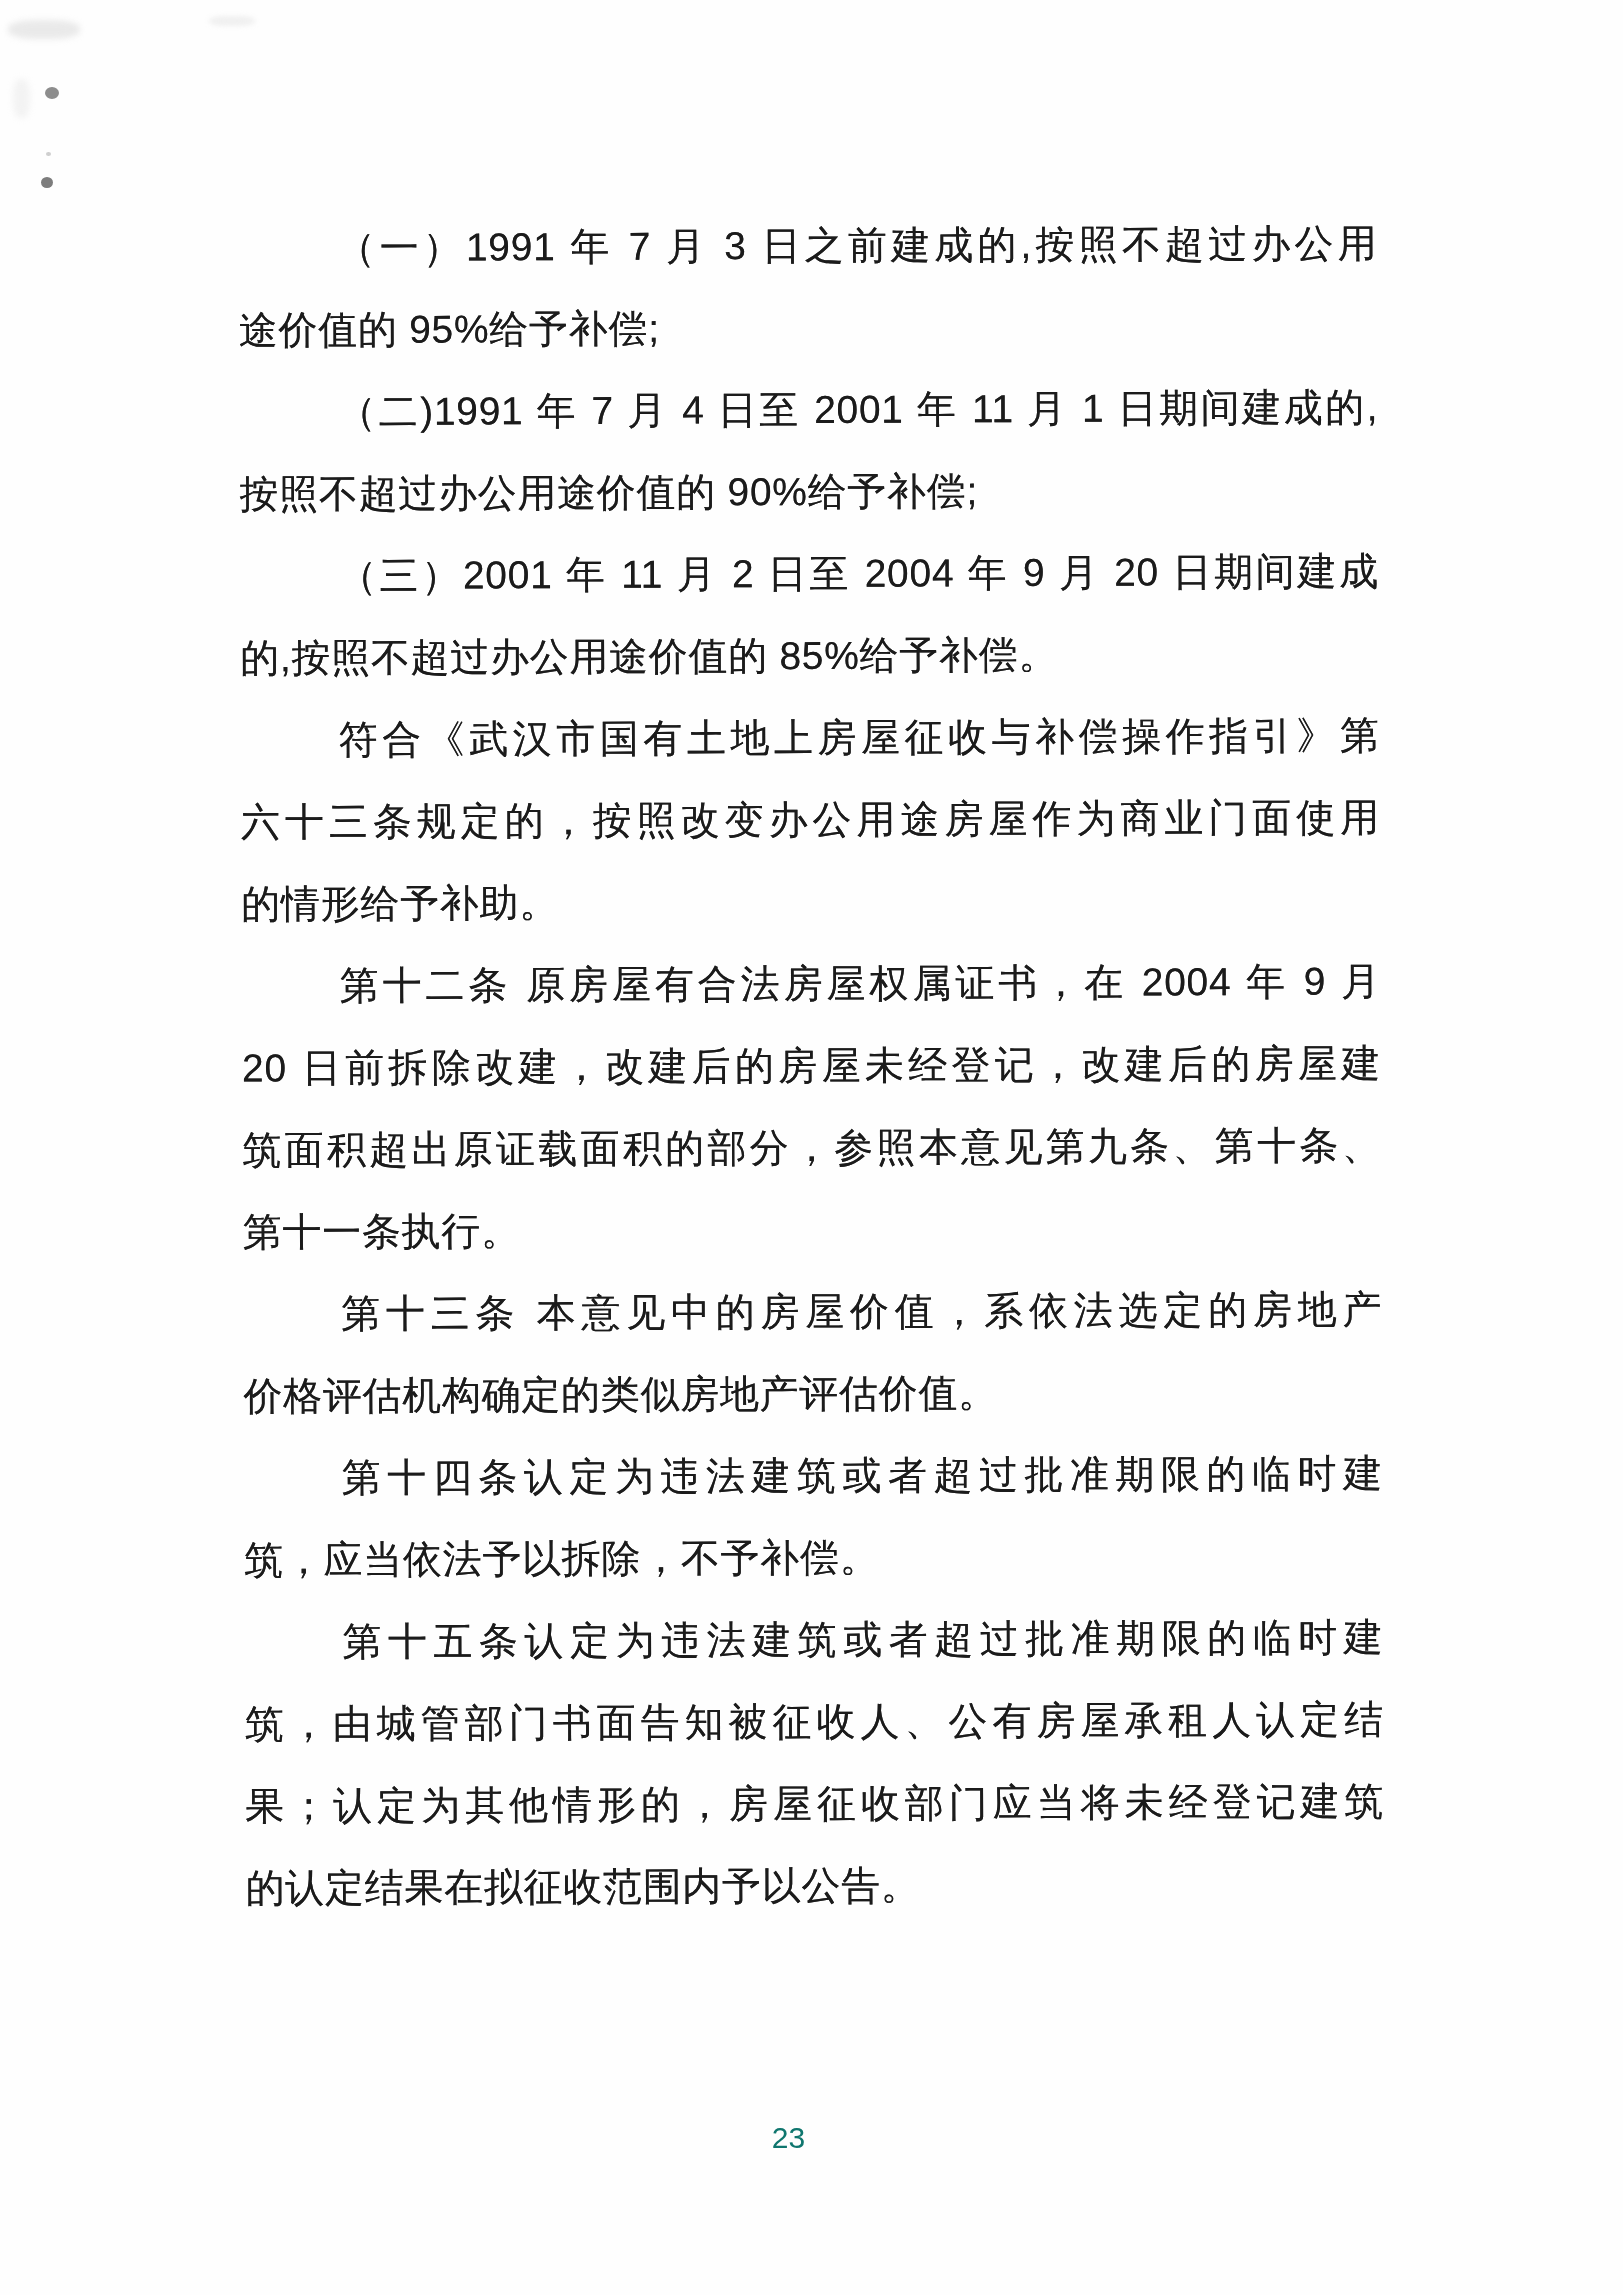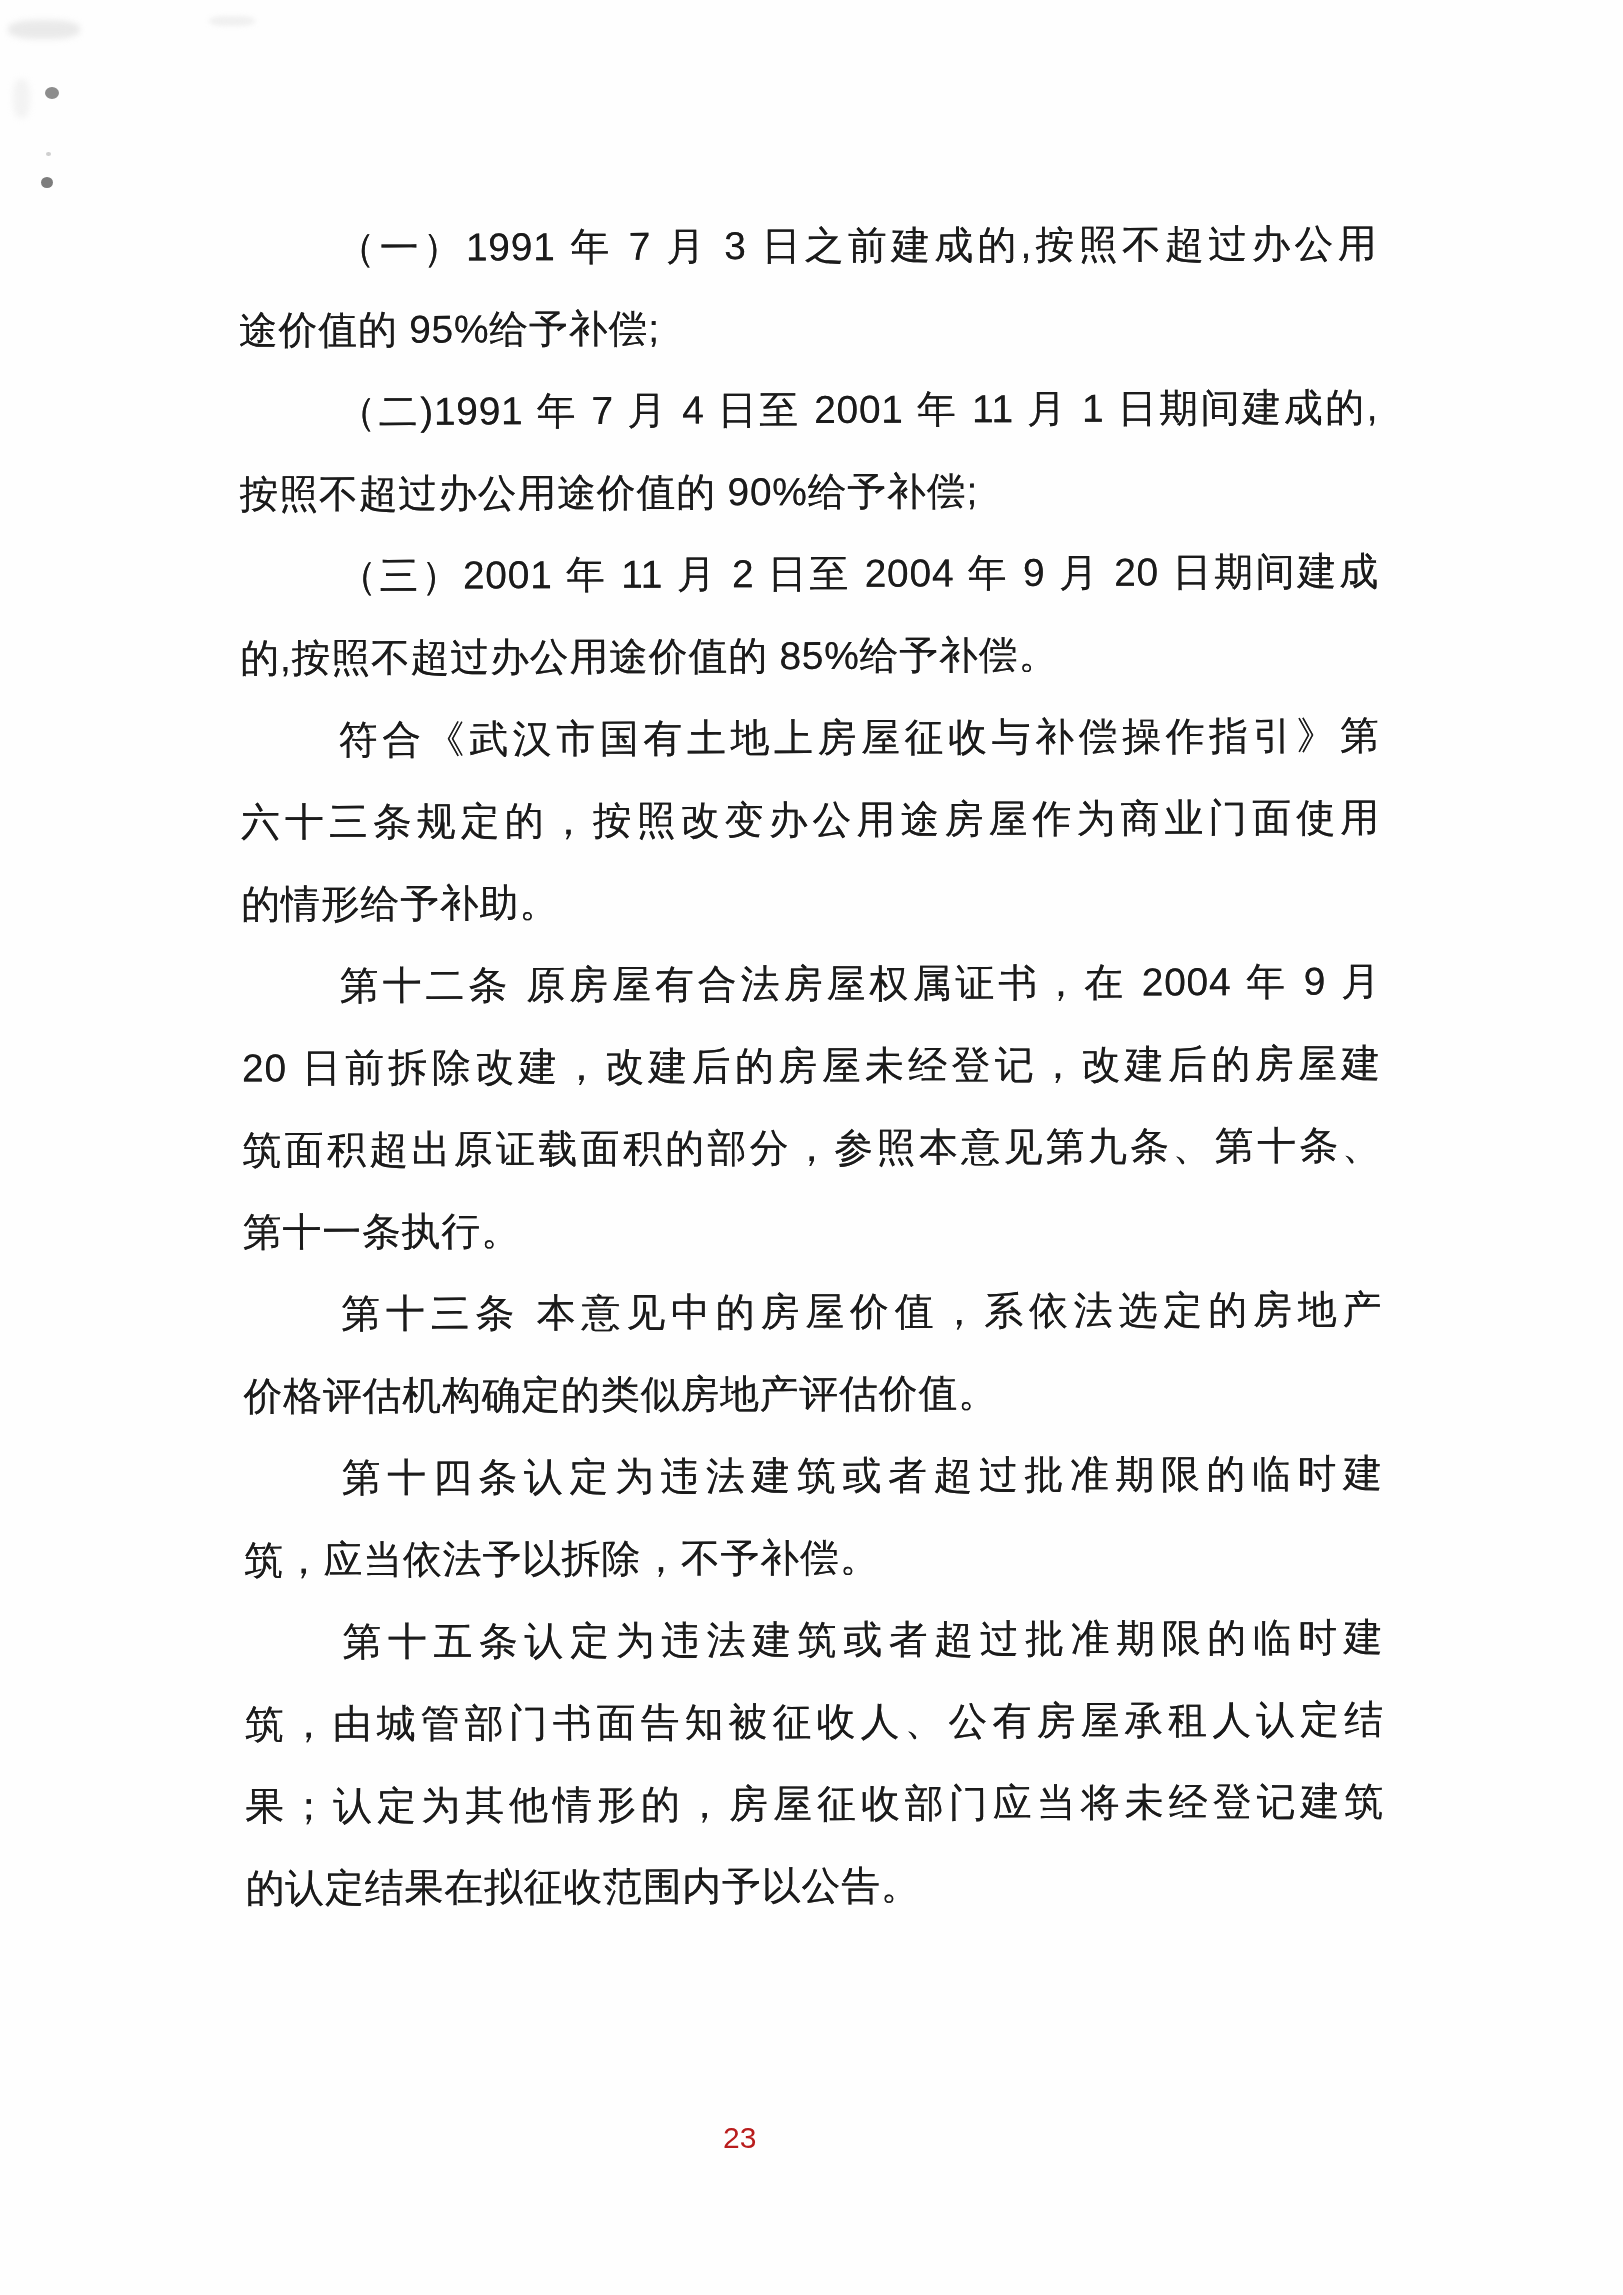--- a/index.html
+++ b/index.html
@@ -41,24 +41,24 @@
     text-justify: inter-ideograph;
   }
   .line.indent {
     padding-left: 98px;
   }
   .page-number {
     position: absolute;
     top: 2118px;
     left: 723px;
     width: 131px;
-    text-align: left;
+    text-align: center;
     font-size: 30px;
     line-height: 39px;
-    color: #b91c1c;
+    color: #0f766e;
   }
   
   .artifact {
     position: absolute;
     border-radius: 50%;
   }
   .spot-a { left: 45px;  top: 87px; width: 14.4px; height: 12.4px; background: #8d8d8d; filter: blur(0.7px); }
   .spot-b { left: 41px;  top: 177px; width: 11.8px; height: 11px; background: #7d7d7d; filter: blur(0.7px); }
   .spot-c { left: 46px;  top: 152px; width: 4.6px;  height: 3.9px;  background: #cfcfcf; filter: blur(0.7px); }
   .smudge-a { left: 7.9px;  top: 19.6px; width: 72px; height: 19.6px; background: #d9d9d9; filter: blur(3.3px); opacity: 0.55; border-radius: 40%; }

